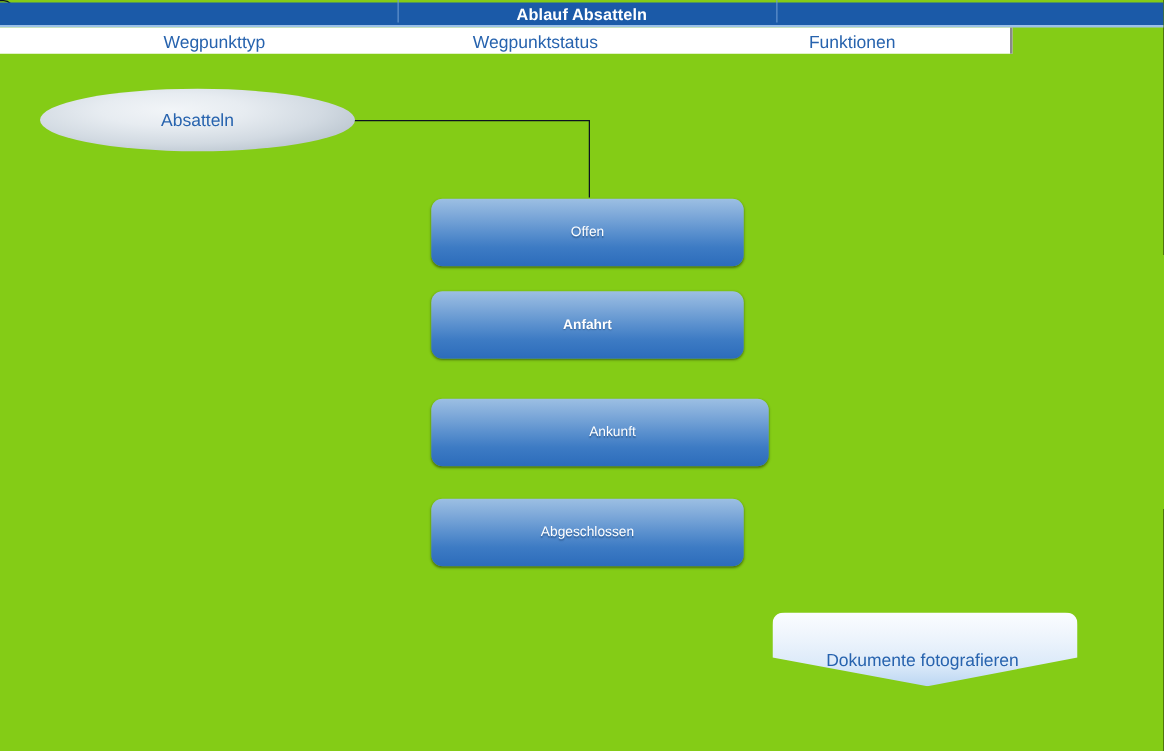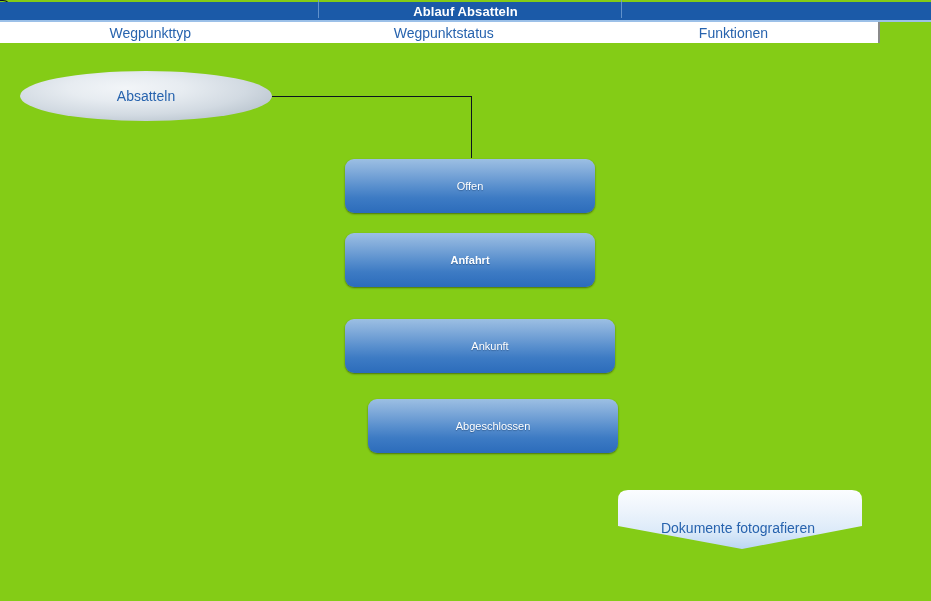--- a/index.html
+++ b/index.html
@@ -52,24 +52,25 @@
     top: 20px;
     width: 931px;
     height: 2px;
     background: #9CC0E8;
   }
 
   .header-row {
     position: absolute;
     left: 0;
     top: 22px;
-    width: 880px;
+    width: 770px;
     height: 21px;
     background: #FFFFFF;
     display: flex;
+    padding-left: 40px;
   }
   .header-row::after {
     content: "";
     position: absolute;
     right: 0;
     top: 0;
     width: 2px;
     height: 21px;
     background: #8a8a8a;
   }
@@ -111,21 +112,21 @@
     height: 10px;
     background: transparent;
     border-top: 1px solid #0c1420;
     border-right: 1px solid #0c1420;
     border-top-right-radius: 8px;
   }
 
   
   .ellipse-node {
     position: absolute;
-    left: 20px;
+    left: 32px;
     top: 71px;
     width: 252px;
     height: 50px;
     border-radius: 50% / 50%;
     background: radial-gradient(ellipse at 42% 34%,
                 #f2f5f8 0%, #e7ecf1 28%, #d2dae2 58%, #b9c4ce 82%, #aab6c2 100%);
     display: flex;
     align-items: center;
     justify-content: center;
     text-align: right;
@@ -154,21 +155,21 @@
   .status-box-label {
     color: #FFFFFF;
     font-size: 11px;
     line-height: 1;
     white-space: nowrap;
     text-shadow: 0 1px 1px rgba(20,50,90,0.45);
   }
   .box-offen         { top: 159px; }
   .box-anfahrt       { top: 233px; font-weight: bold; }
   .box-ankunft       { top: 319px; padding-left: 20px; }
-  .box-abgeschlossen { top: 399px; margin-left: 23px; }
+  .box-abgeschlossen { top: 399px; }
 
   
   .function-banner {
     position: absolute;
     left: 618px;
     top: 490px;
     width: 244px;
     height: 59px;
   }
   .function-banner svg {

